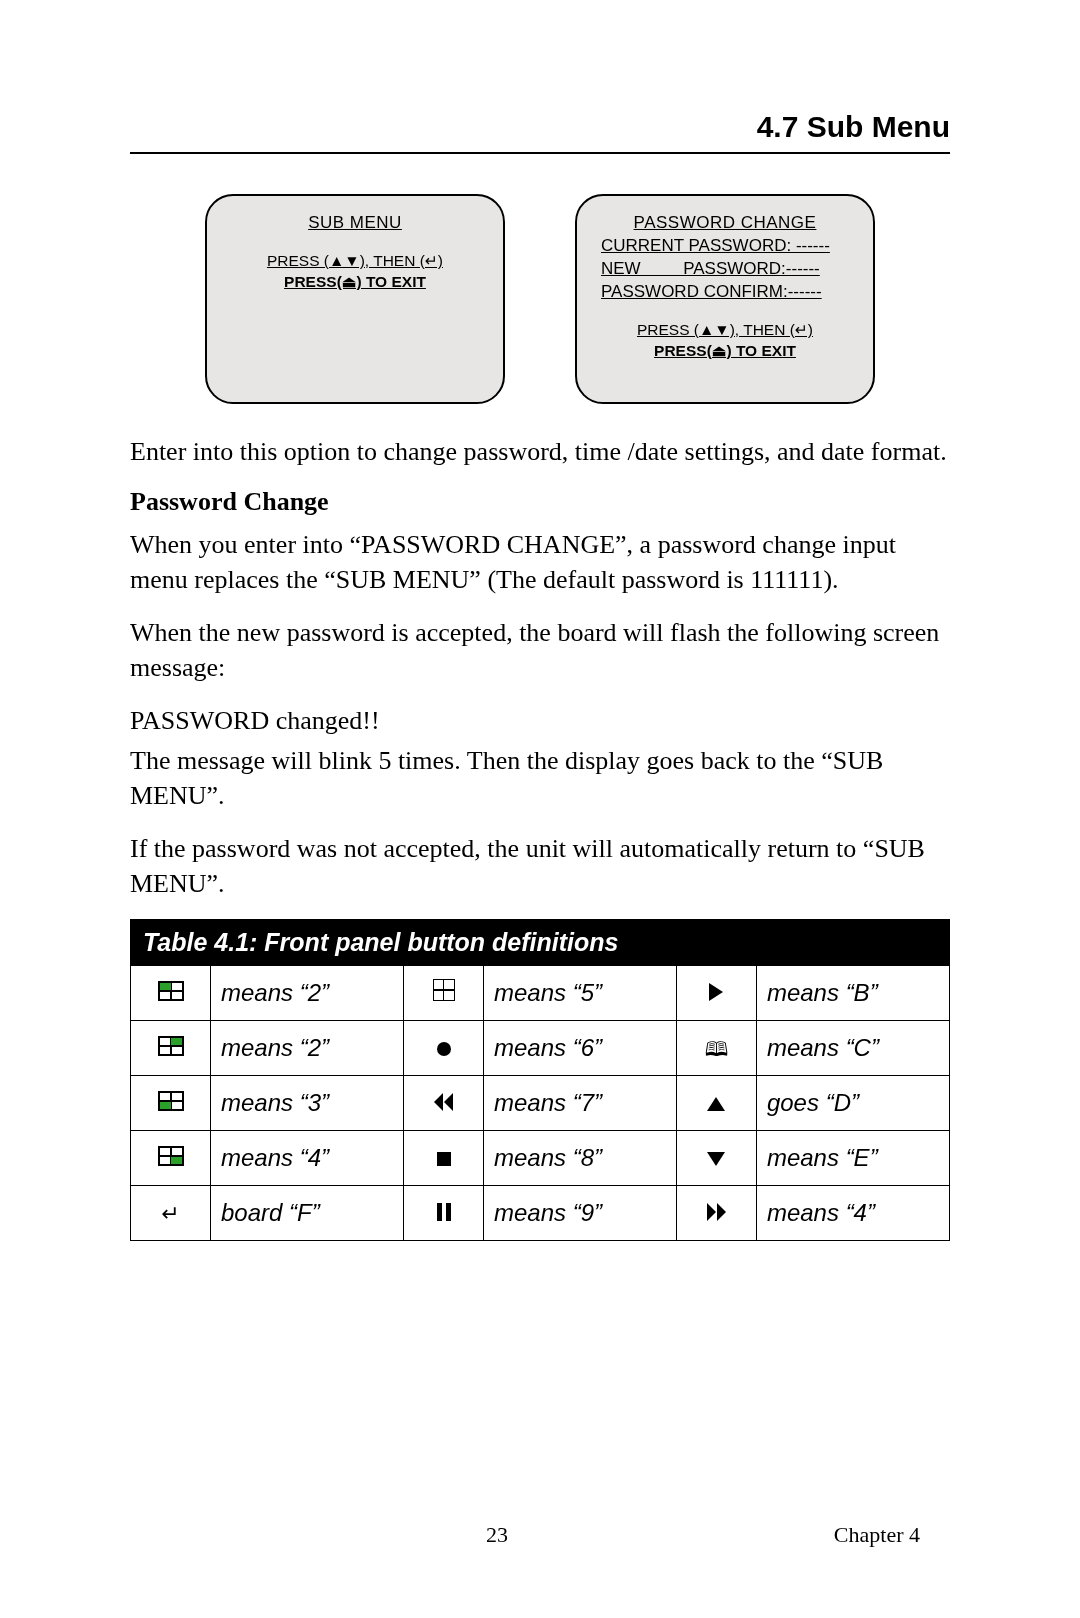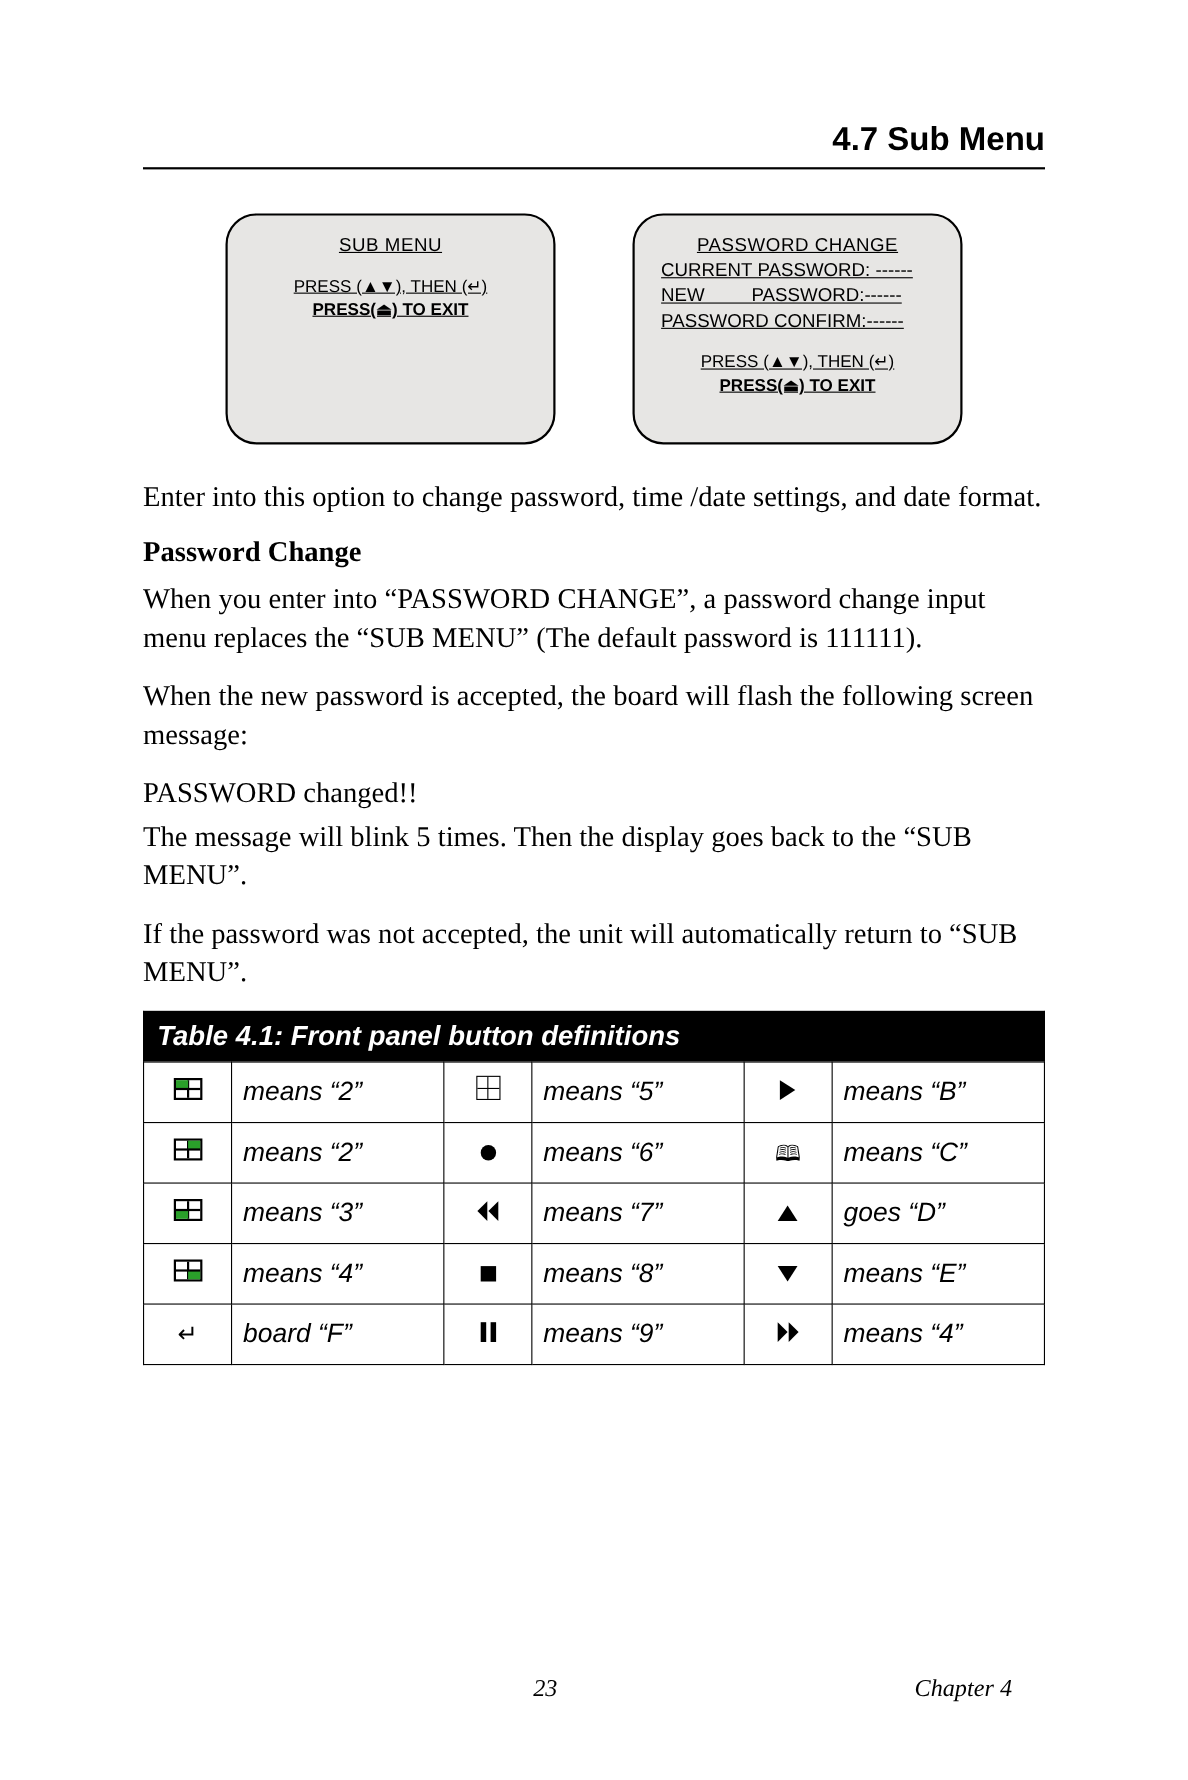--- a/index.html
+++ b/index.html
@@ -188,21 +188,20 @@
   }
   .footer-page {
     position: absolute;
     bottom: 70px;
     left: 0;
     width: 100%;
     display: flex;
     justify-content: space-between;
     padding: 0 160px;
     box-sizing: border-box;
-    font-style: italic;
     font-size: 22px;
     font-family: "Times New Roman", serif;
   }
   .footer-page .pn { }
   .footer-page .ch { }
   .screen .line { white-space: pre; }
 </style>
 </head>
 <body>
 

